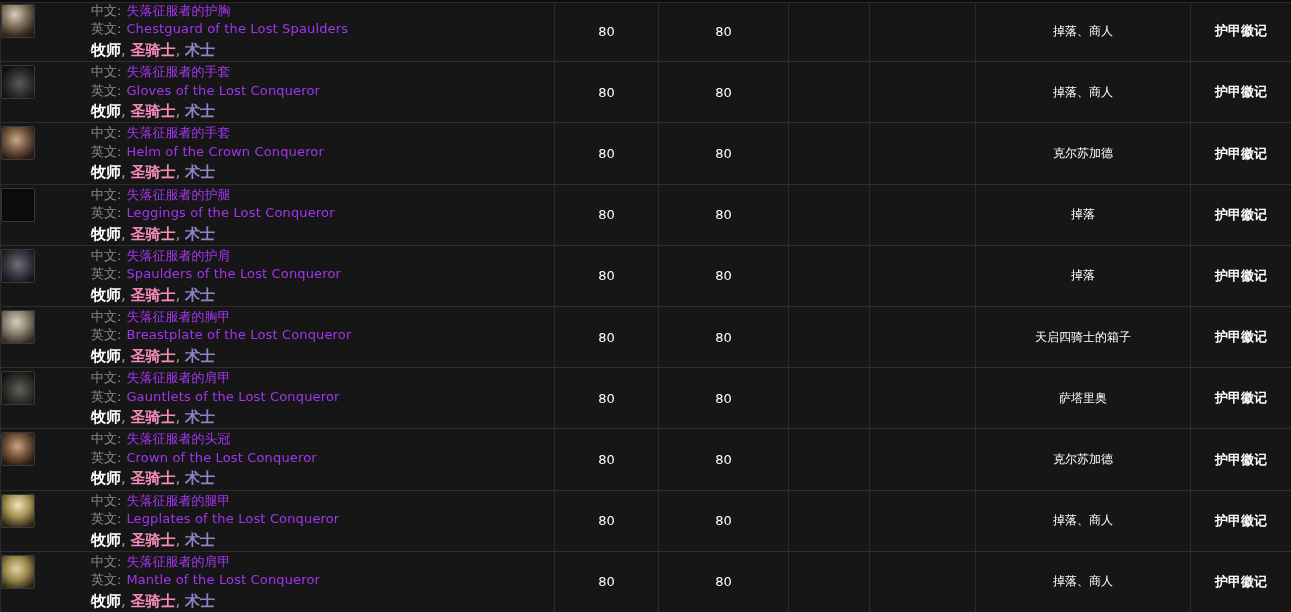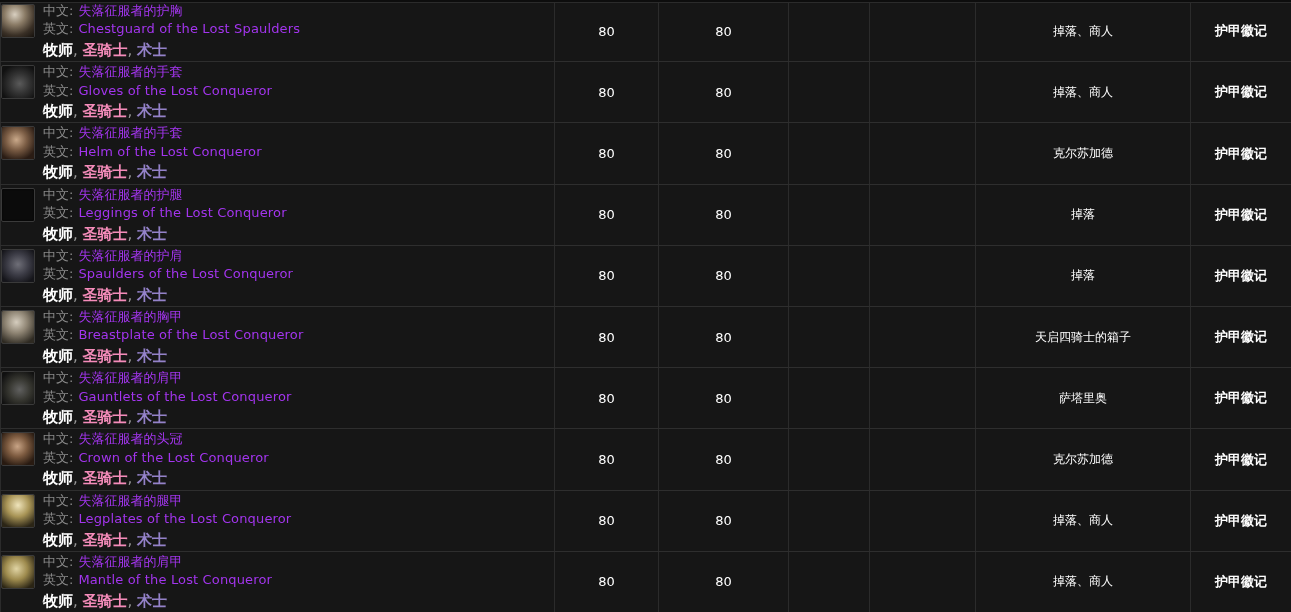--- a/index.html
+++ b/index.html
@@ -55,20 +55,21 @@
   .col-source { width: 215px; }
   .col-cost   { width: 101px; }
 
   
   .item-cell {
     padding: 4px 0 4px 4px;
   }
   .item-inner {
     display: flex;
     align-items: flex-start;
+    gap: 48px;
   }
 
   .icon-box {
     width: 34px;
     height: 34px;
     min-width: 34px;
     margin-top: 3px;
     margin-right: 8px;
     border: 1px solid #3a3a3a;
     border-radius: 2px;
@@ -197,21 +198,21 @@
           <td class="cost-cell">护甲徽记</td>
         </tr>
         <tr>
           <td class="item-cell">
             <div class="item-inner">
               <span class="icon-box">
                 <span class="icon-art" style="background:radial-gradient(circle at 45% 40%, #caa98a 0%, #7a5c44 40%, #2a1c14 80%),linear-gradient(160deg,#1a0f0a 0%,#8a6048 50%,#120b07 100%)"></span>
               </span>
               <span class="item-text">
                 <span class="line"><span class="lbl">中文:</span><a class="name-cn">失落征服者的手套</a></span>
-                <span class="line"><span class="lbl">英文:</span><a class="name-en">Helm of the Lost Conqueror</a></span>
+                <span class="line"><span class="lbl">英文:</span><a class="name-en">Helm of the Crown Conqueror</a></span>
                 <span class="classes"><span class="cls-priest">牧师</span><span class="cls-sep">, </span><span class="cls-paladin">圣骑士</span><span class="cls-sep">, </span><span class="cls-warlock">术士</span></span>
               </span>
             </div>
           </td>
           <td class="center">80</td>
           <td class="center">80</td>
           <td class="center empty-cell"></td>
           <td class="center empty-cell"></td>
           <td class="center small">克尔苏加德</td>
           <td class="cost-cell">护甲徽记</td>

